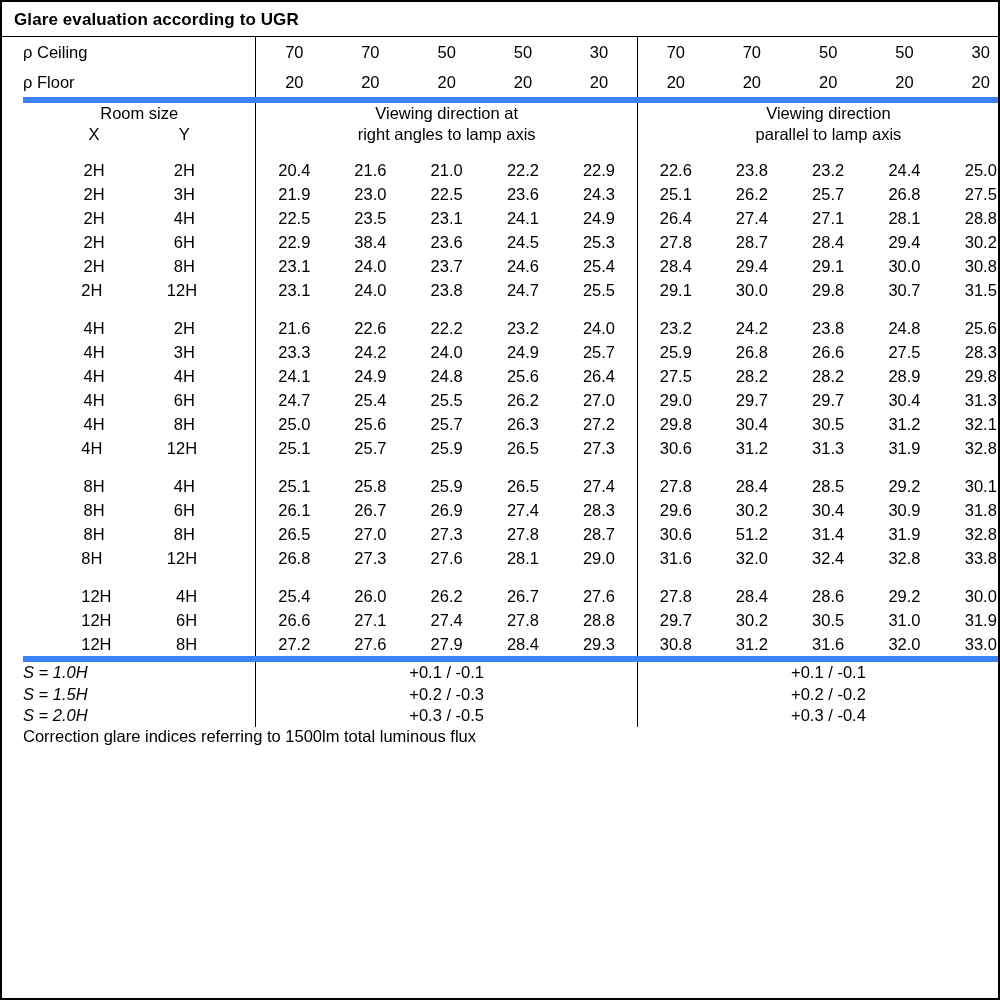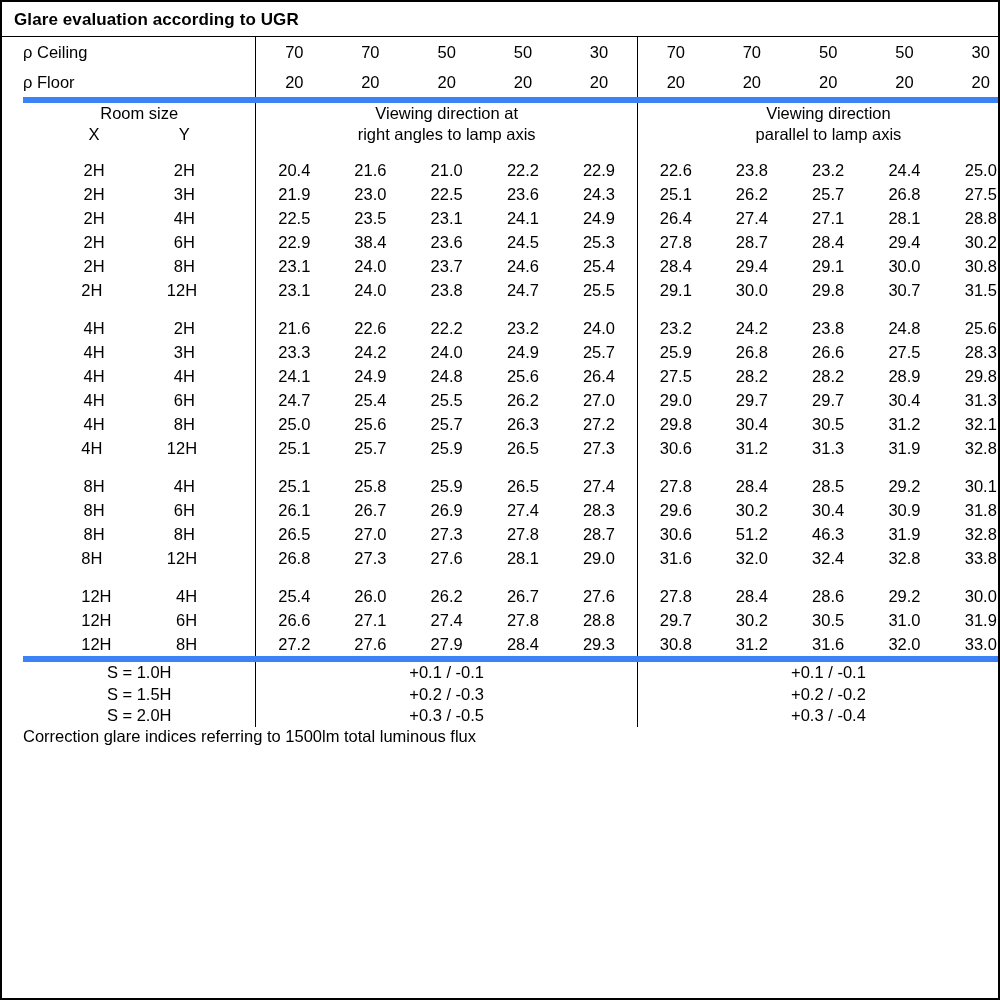--- a/index.html
+++ b/index.html
@@ -79,23 +79,23 @@
     padding: 6px 0 6px 10px;
     font-size: 16.5px;
     text-align: left;
   }
   .var-cell {
     text-align: center;
     line-height: 1.3;
     padding: 6px 0 8px 0;
   }
   .var-lbl {
-    text-align: center;
     line-height: 1.3;
     padding: 6px 0 8px 0;
+    font-style: italic;
   }
   .std-cell {
     text-align: center;
     line-height: 1.45;
     padding: 8px 0 10px 0;
   }
   .footer-row td {
     padding: 7px 0 7px 10px;
     font-size: 16.5px;
     text-align: left;
@@ -476,21 +476,21 @@
             <span>8H</span>
           </div>
         </td>
         <td class="num vline">26.5</td>
         <td class="num">27.0</td>
         <td class="num">27.3</td>
         <td class="num">27.8</td>
         <td class="num vline-r">28.7</td>
         <td class="num">30.6</td>
         <td class="num">51.2</td>
-        <td class="num">46.3</td>
+        <td class="num">31.4</td>
         <td class="num">31.9</td>
         <td class="num">32.8</td>
       </tr>
       <tr class="data-row">
         <td>
           <div style="display:flex; justify-content:space-around; padding:0 26px;">
             <span>8H</span>
             <span>12H</span>
           </div>
         </td>

